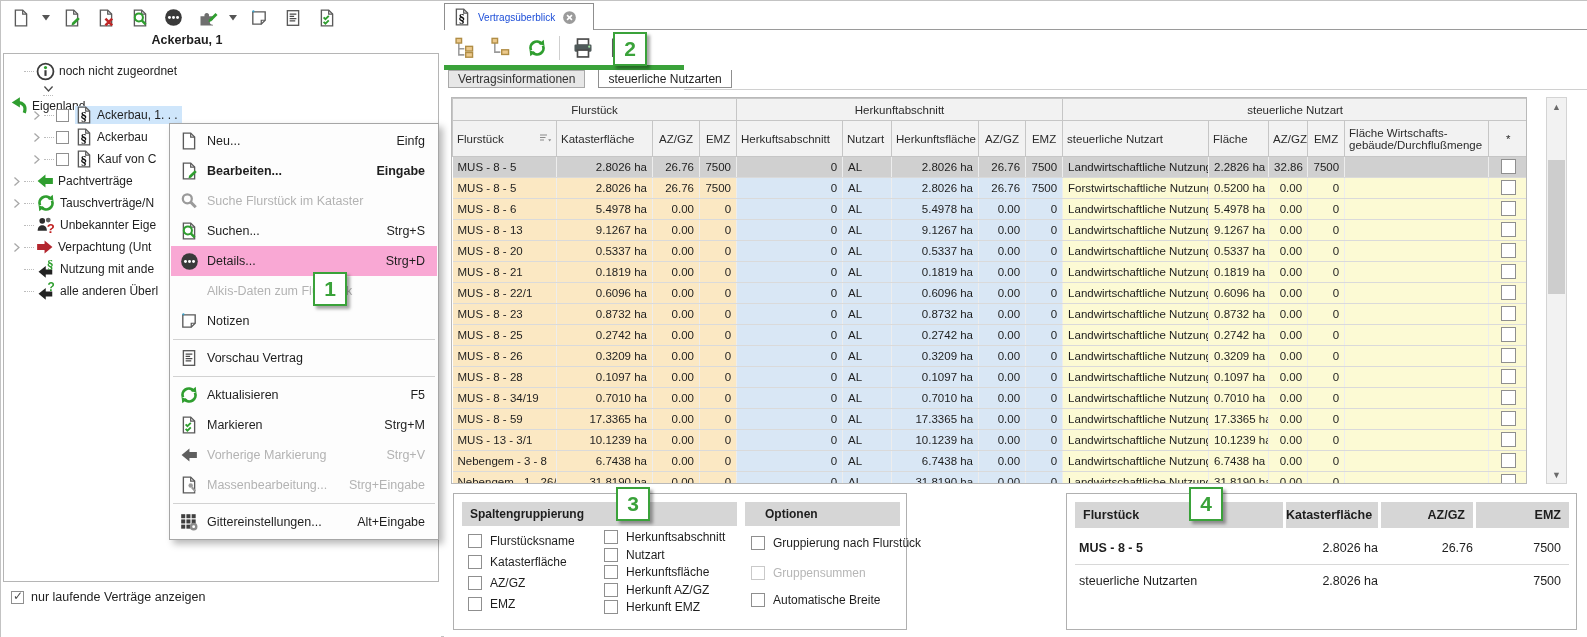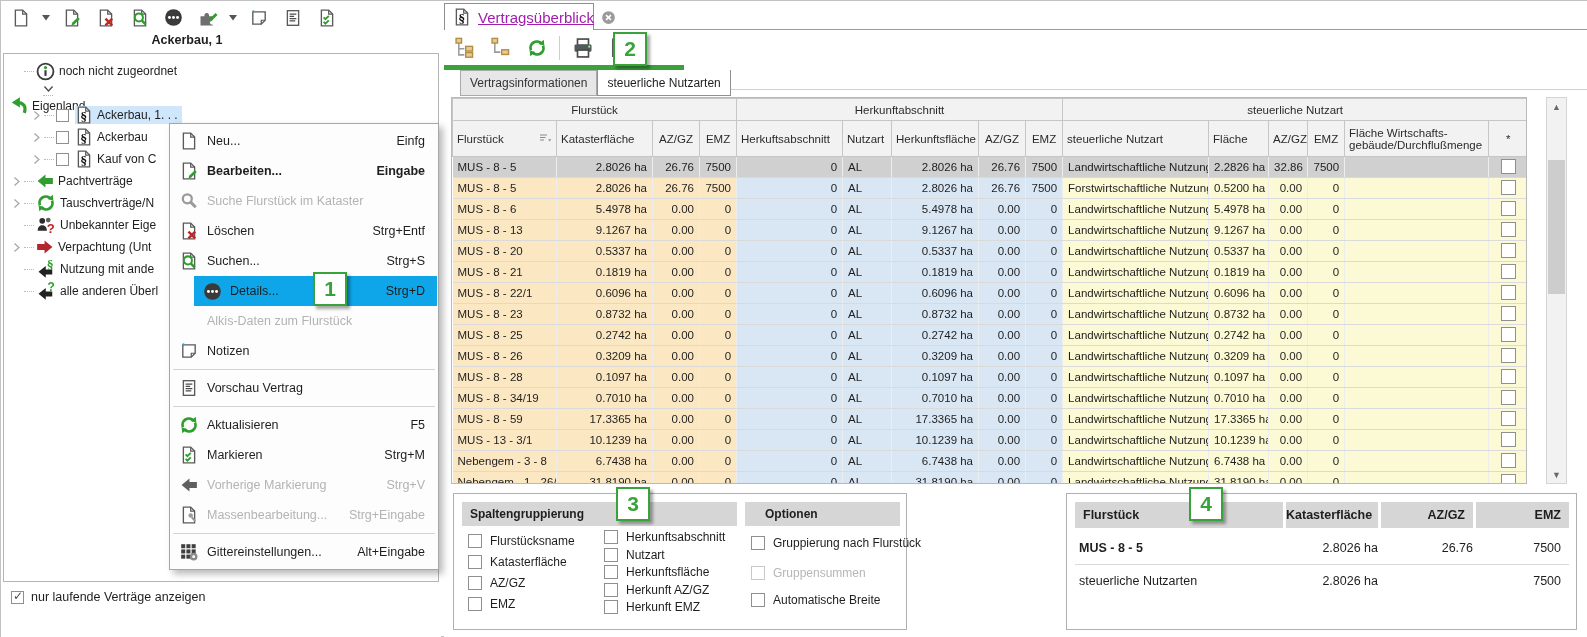--- a/index.html
+++ b/index.html
@@ -33,40 +33,40 @@
 
   
   #context-menu{position:absolute;left:168px;top:122px;width:270px;background:#fdfdfd;border:1px solid #a6a6a6;
     box-shadow:4px 4px 7px rgba(0,0,0,.28);z-index:10;padding:2px 1px;box-sizing:border-box;}
   .menu-item{height:30px;display:flex;align-items:center;font-size:12.5px;}
   .menu-item .mi-icon{width:36px;display:flex;justify-content:center;flex:none;}
   .menu-item .mi-label{flex:1;}
   .menu-item .mi-short{padding-right:12px;color:#1e1e1e;}
   .menu-item.disabled .mi-label,.menu-item.disabled .mi-short{color:#b3b3b3;}
   .menu-item.bold .mi-label,.menu-item.bold .mi-short{font-weight:bold;}
-  .menu-item.highlight{background:#0ea5e9;margin-left:23px;}
+  .menu-item.highlight{background:#f9a8d4;}
   .menu-sep{height:7px;display:flex;align-items:center;}
   .menu-sep::after{content:"";flex:1;border-top:1px solid #d2d2d2;margin:0 2px;}
 
   
   .badge{position:absolute;width:34px;height:34px;background:#fff;border:2.5px solid #3aa23a;box-sizing:border-box;
     display:flex;align-items:center;justify-content:center;font-size:21px;font-weight:bold;color:#3aa23a;
     box-shadow:3px 3px 3px rgba(0,0,0,.35);z-index:20;}
 
   
   #right-panel{position:absolute;left:443px;top:0;width:1144px;height:637px;background:#fff;}
   #tabstrip-line{position:absolute;left:0;top:28px;width:100%;border-top:1px solid #9a9a9a;}
   #window-tab{position:absolute;left:0;top:2px;height:27px;width:150px;background:#fff;border:1px solid #8f8f8f;border-bottom:none;
     box-sizing:border-box;display:flex;align-items:center;gap:7px;padding:0 8px;z-index:2;}
-  #window-tab .wt-label{font-size:15px;color:#a21caf;text-decoration:underline;}
+  #window-tab .wt-label{font-size:10px;color:#1d4ed8;}
   #right-toolbar{position:absolute;left:7px;top:33px;display:flex;align-items:center;gap:9px;}
   #right-toolbar .tbtn{width:27px;height:27px;display:flex;align-items:center;justify-content:center;}
   #right-toolbar .tsep{width:1px;height:24px;background:#cfcfcf;}
   #green-bar{position:absolute;left:0;top:64px;width:240px;height:5px;background:#3aa23a;}
-  #subtabs{position:absolute;left:16px;top:69px;height:26px;display:flex;z-index:1;}
+  #subtabs{position:absolute;left:4px;top:69px;height:18px;display:flex;z-index:1;gap:13px;}
   .subtab{padding:0 9px;display:flex;align-items:center;font-size:12px;border:1px solid #a9a9a9;box-sizing:border-box;}
   .subtab.inactive{background:#e7e7e7;color:#333;}
   .subtab.active{background:#fff;border-color:#8f8f8f;border-top:none;}
   #content-top-line{position:absolute;left:240px;top:88px;width:904px;border-top:1px solid #d0d0d0;}
 
   
   #table-wrap{position:absolute;left:7px;top:96px;width:1076px;height:387px;overflow:hidden;border:1px solid #b9b9b9;box-sizing:border-box;}
   table#grid{border-collapse:collapse;table-layout:fixed;width:1075px;font-size:11.5px;}
   #grid th{background:#f2f2f2;border:1px solid #c6c6c6;font-weight:normal;color:#2b2b2b;padding:1px 4px;box-sizing:border-box;}
   #grid th.group{height:22px;text-align:center;}
@@ -440,33 +440,20 @@
       <span class="mi-icon">
           <span class="icon">
             <svg width="18" height="18" viewBox="0 0 16 16">
               <circle cx="6.5" cy="6" r="4" fill="none" stroke="#9a9a9a" stroke-width="2"></circle>
               <path d="M9.5 9l4.5 4.5" stroke="#9a9a9a" stroke-width="2.6"></path>
             </svg>
           </span>
         </span>
       <span class="mi-label">Suche Flurstück im Kataster</span>
       <span class="mi-short"></span>
-    </div>
-      <div class="menu-item   ">
-      <span class="mi-icon">
-          <span class="icon">
-            <svg width="18" height="18" viewBox="0 0 16 16">
-              <path d="M3 1h6.5l3.5 3.5V15H3z" fill="#fff" stroke="#5a5a5a" stroke-width="1.2"></path>
-              <path d="M9.5 1v3.5H13" fill="none" stroke="#5a5a5a" stroke-width="1.1"></path>
-              <path d="M7.5 8.5l6 6M13.5 8.5l-6 6" stroke="#bf2626" stroke-width="2.2"></path>
-            </svg>
-          </span>
-        </span>
-      <span class="mi-label">Löschen</span>
-      <span class="mi-short">Strg+Entf</span>
     </div>
       <div class="menu-item   ">
       <span class="mi-icon">
           <span class="icon">
             <svg width="18" height="18" viewBox="0 0 16 16">
               <path d="M3 1h6.5l3.5 3.5V15H3z" fill="#fff" stroke="#5a5a5a" stroke-width="1.2"></path>
               <path d="M9.5 1v3.5H13" fill="none" stroke="#5a5a5a" stroke-width="1.1"></path>
               <circle cx="7" cy="7.5" r="3.6" fill="none" stroke="#2f9e2f" stroke-width="1.8"></circle>
               <path d="M9.6 10.2l3.4 3.4" stroke="#2f9e2f" stroke-width="2.2"></path>
             </svg>

